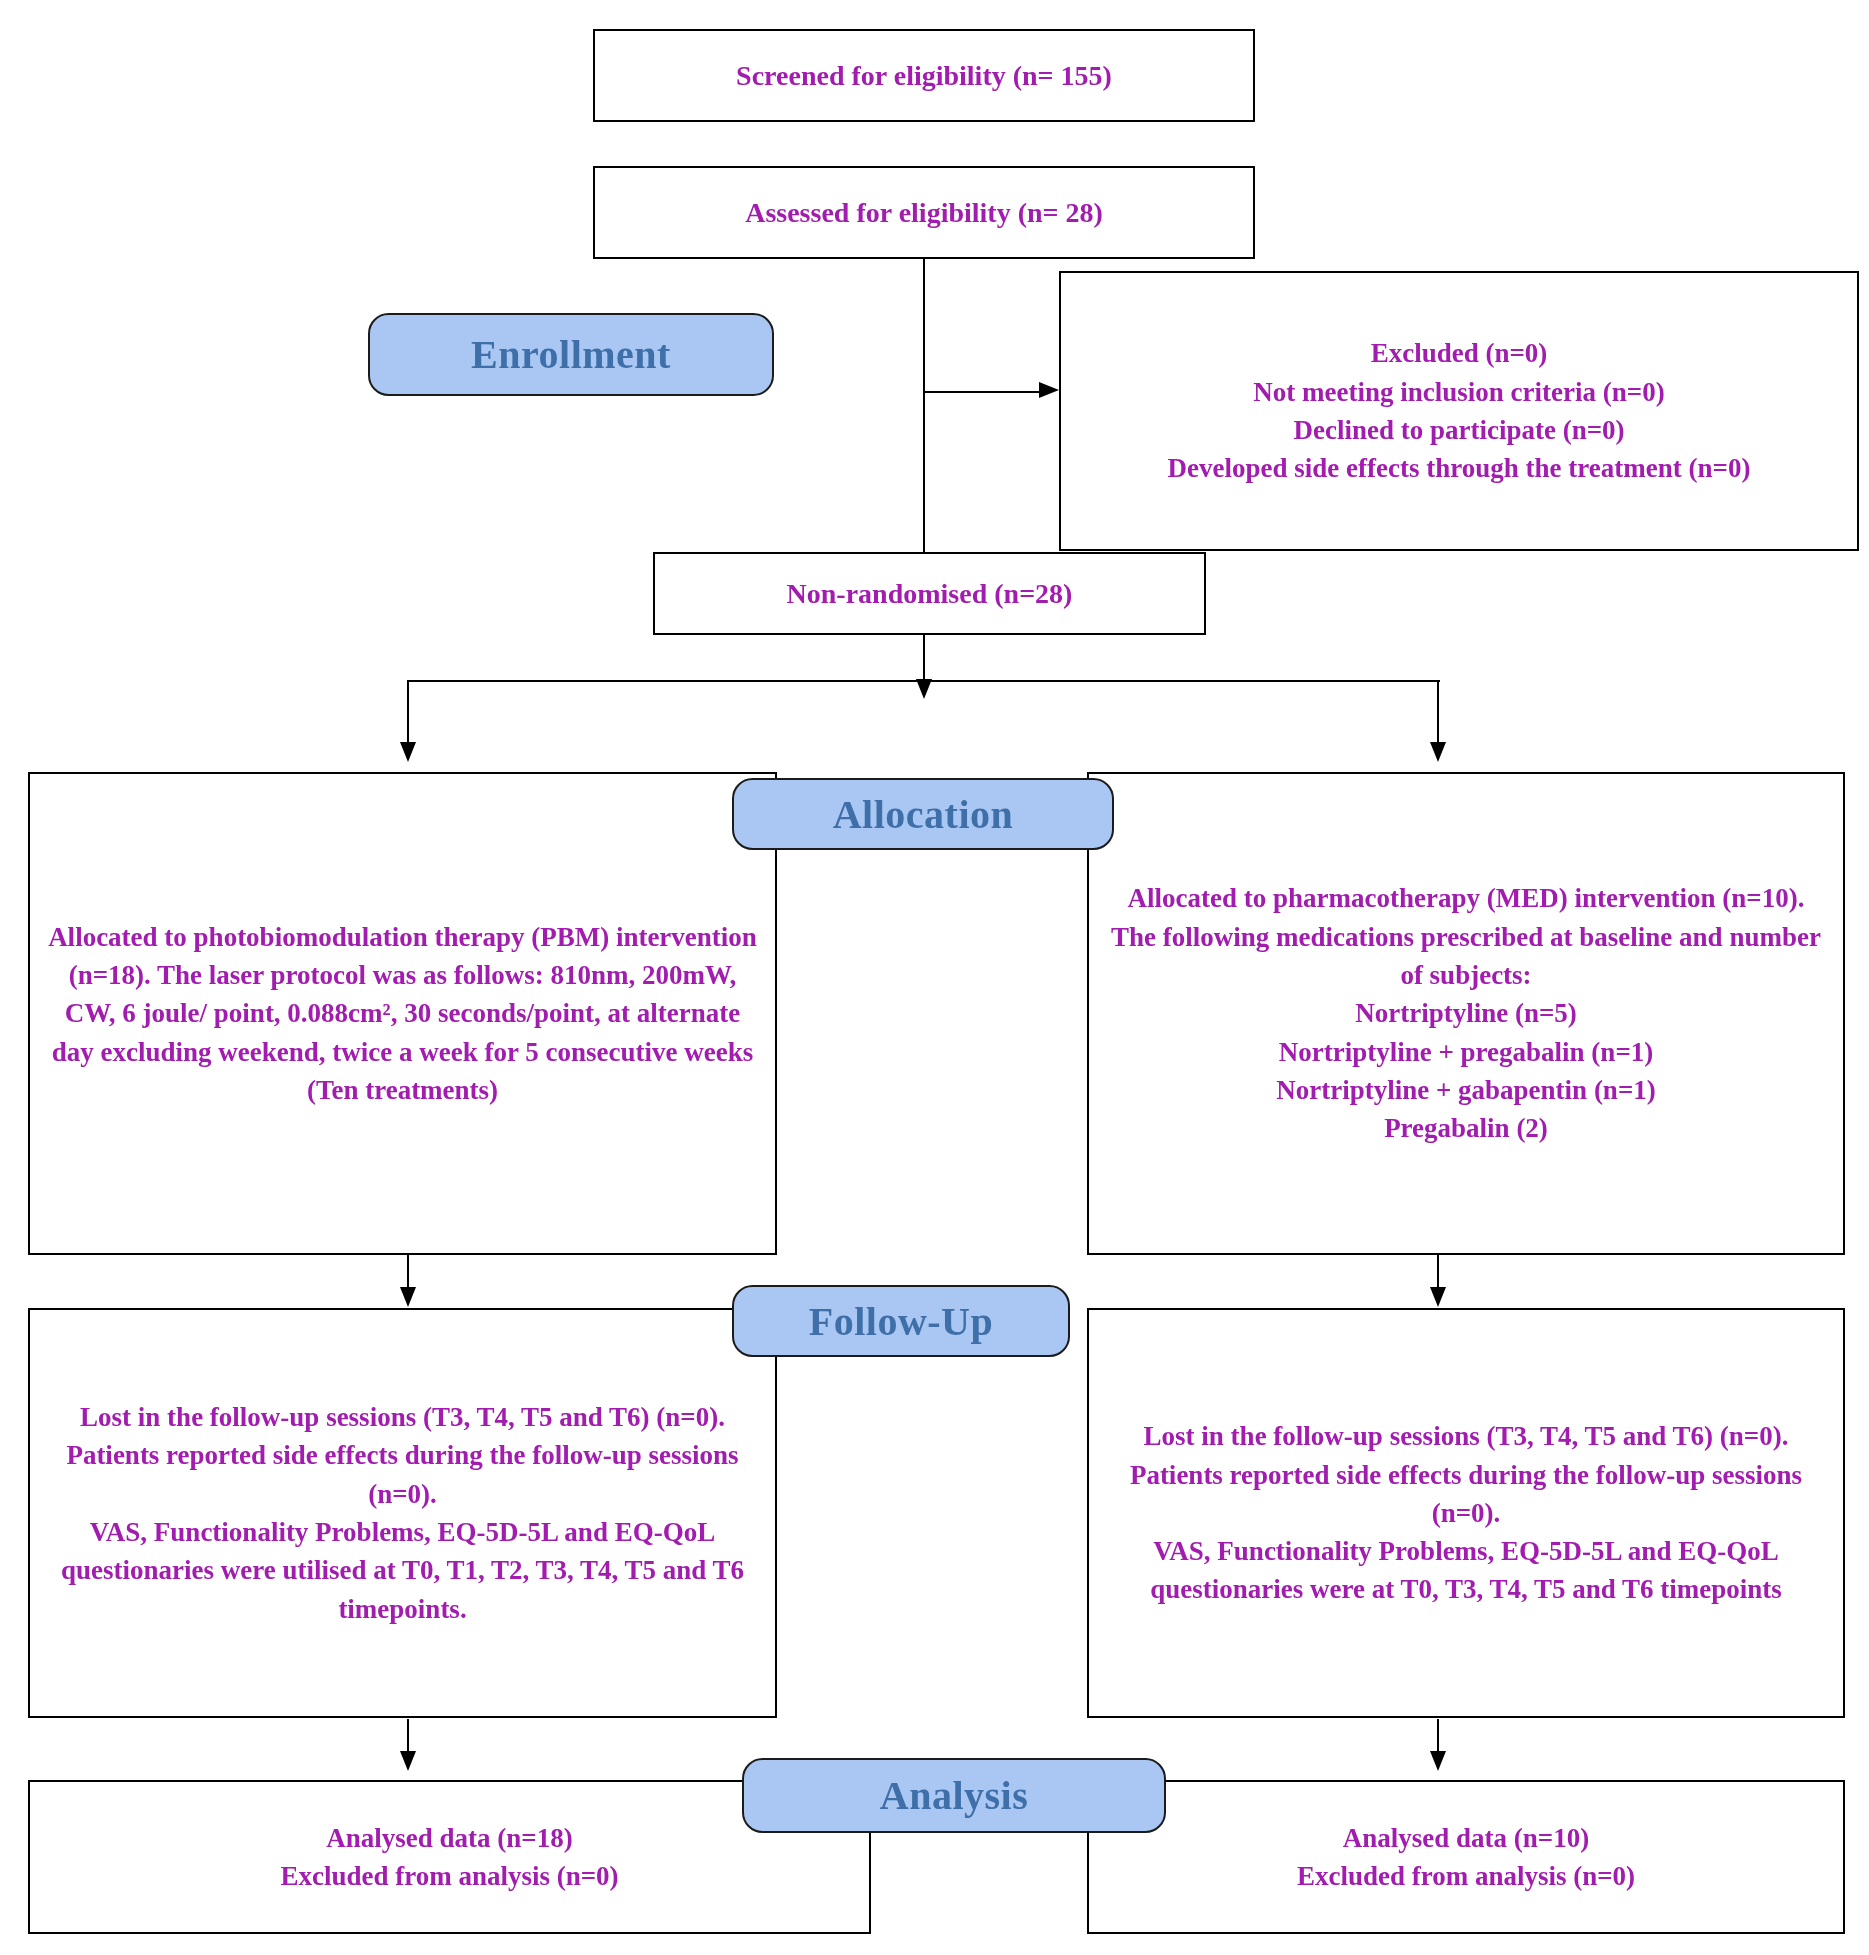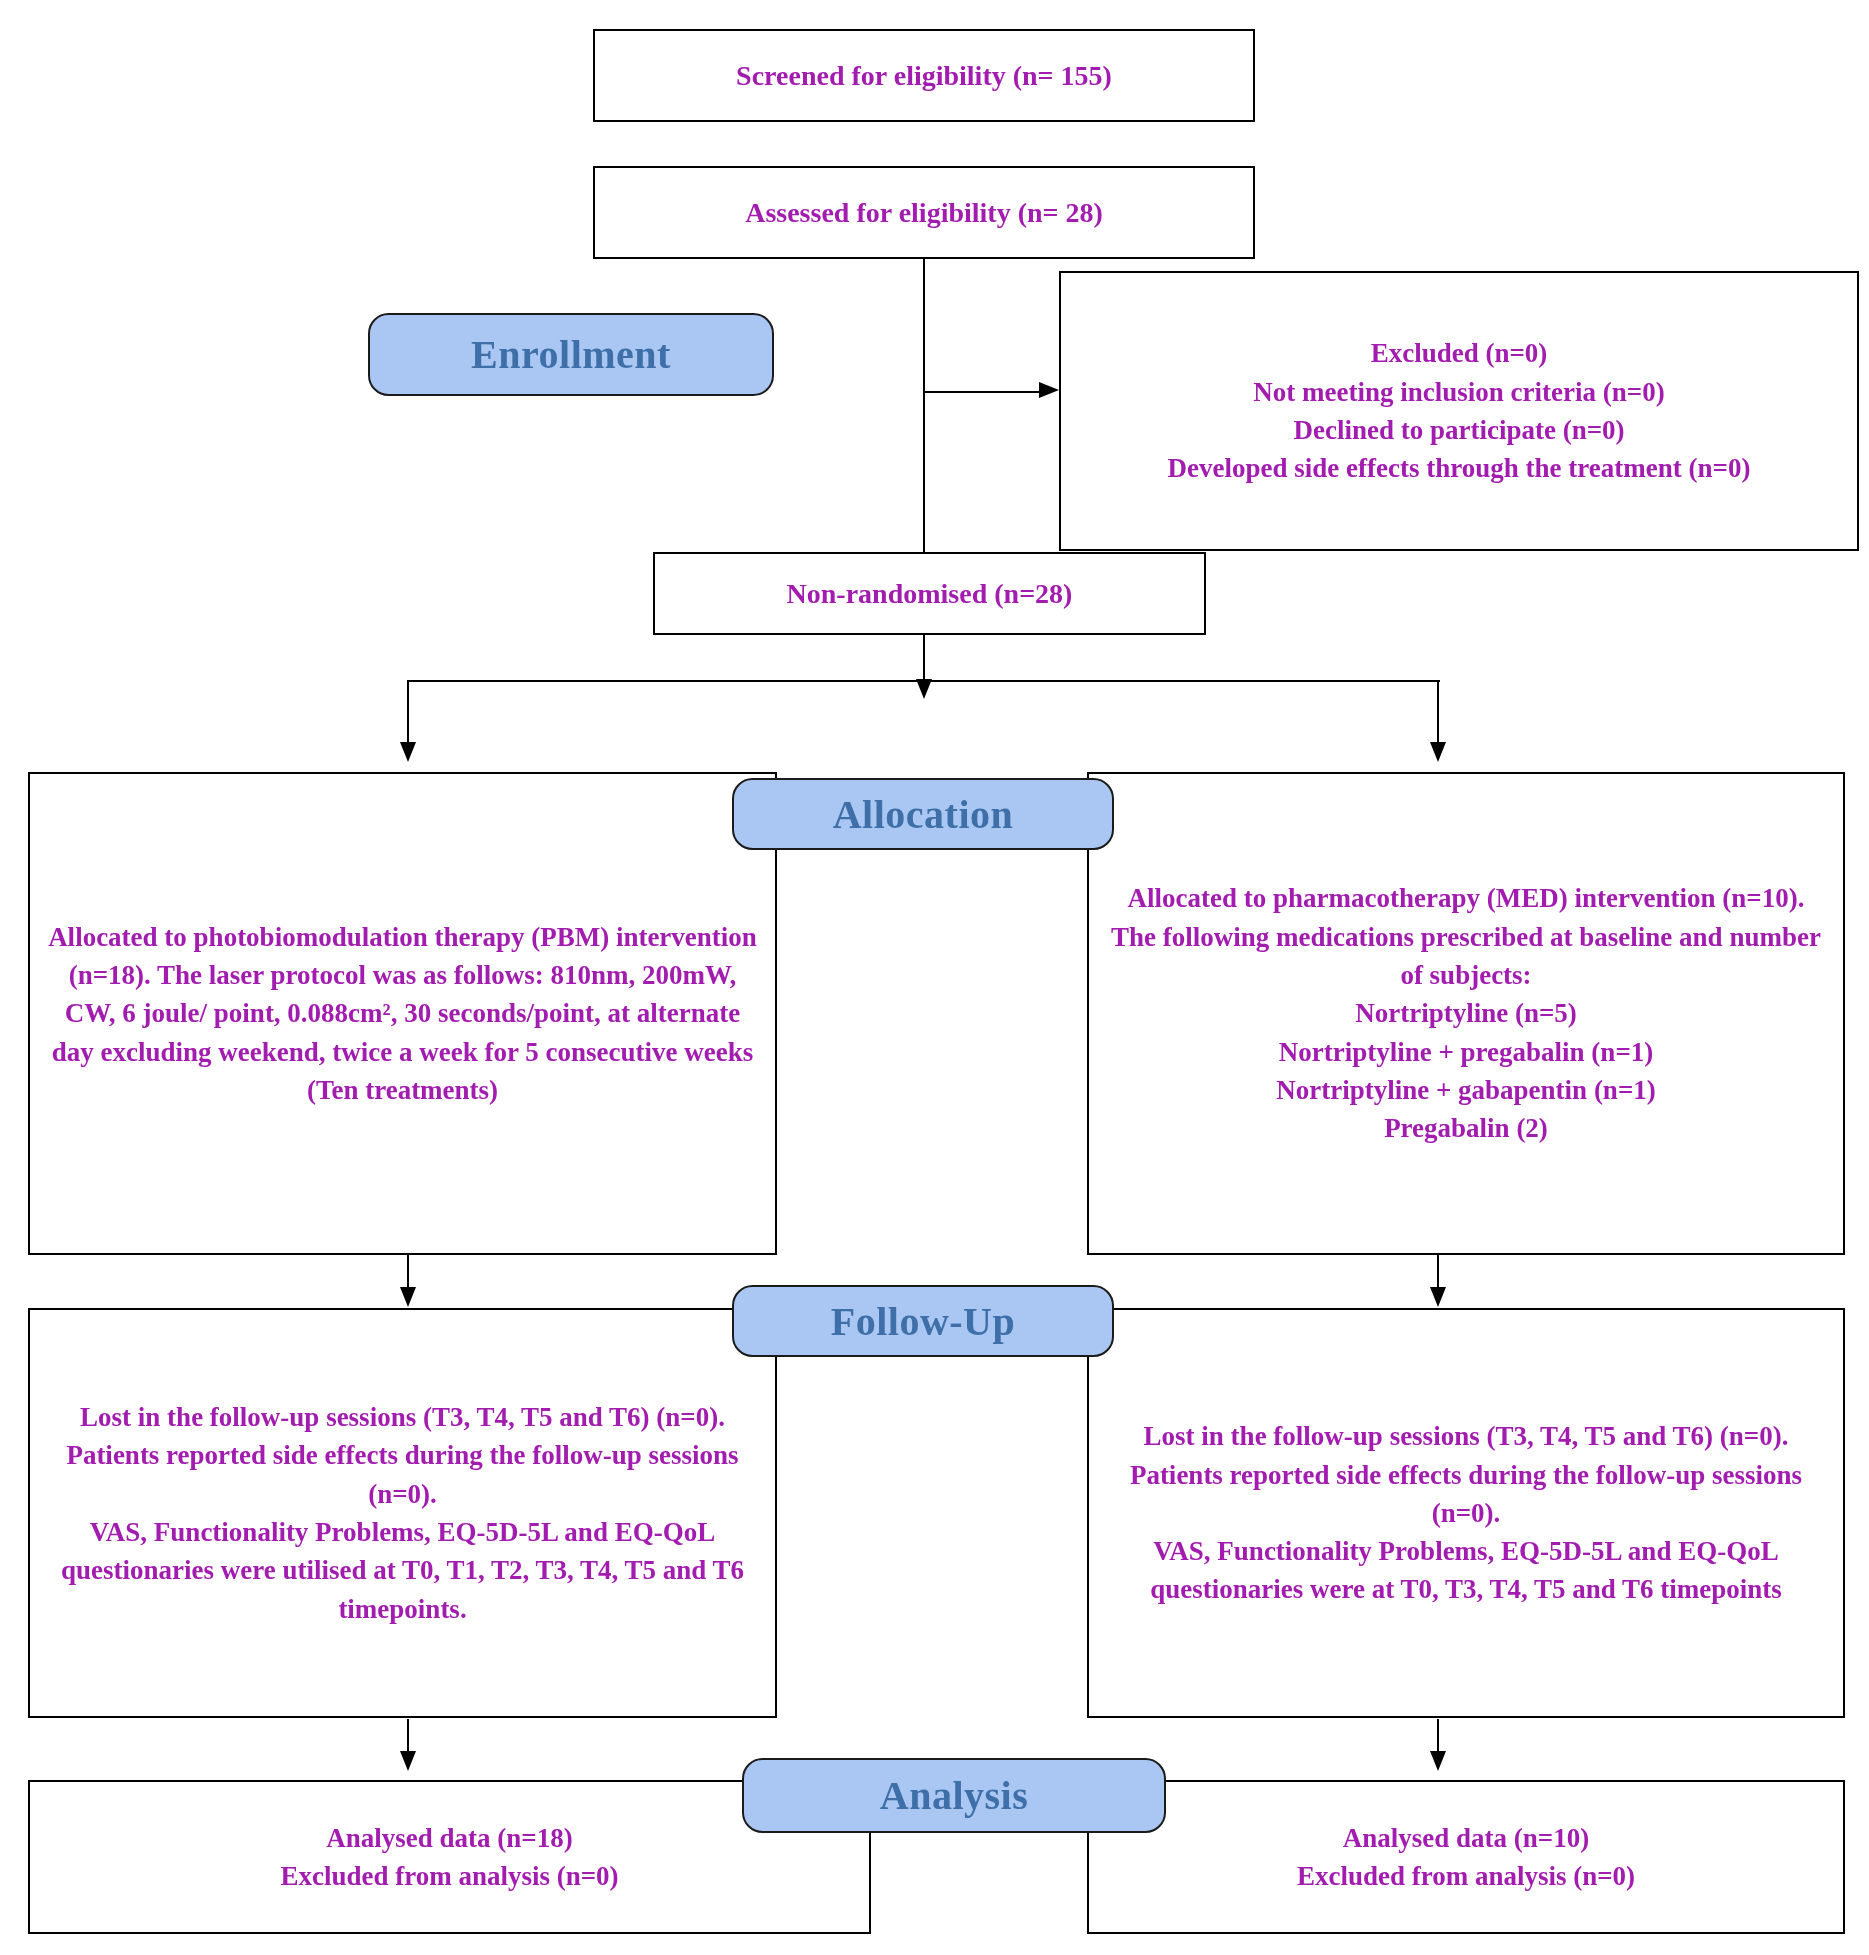--- a/index.html
+++ b/index.html
@@ -155,21 +155,21 @@
 Patients reported side effects during the follow-up sessions (n=0).
 VAS, Functionality Problems, EQ-5D-5L and EQ-QoL questionaries were utilised at T0, T1, T2, T3, T4, T5 and T6 timepoints.</span>
   </div>
 
   <div class="box" style="left:1087px; top:1308px; width:758px; height:410px; font-size:27px;">
     <span class="txt">Lost in the follow-up sessions (T3, T4, T5 and T6) (n=0).
 Patients reported side effects during the follow-up sessions (n=0).
 VAS, Functionality Problems, EQ-5D-5L and EQ-QoL questionaries were at T0, T3, T4, T5 and T6 timepoints</span>
   </div>
 
-  <div class="stage" style="left:732px; top:1285px; width:382px; height:72px; font-size:40px;font-family:Liberation Serif, serif;">
+  <div class="stage" style="left:732px; top:1285px; width:338px; height:72px; font-size:40px;font-family:Liberation Serif, serif;">
     <span>Follow-Up</span>
   </div>
 
   <div class="vline" style="left:407px; top:1719px; height:35px;"></div>
   <div class="arrow-down" style="left:400px; top:1751px;"></div>
 
   <div class="vline" style="left:1437px; top:1719px; height:35px;"></div>
   <div class="arrow-down" style="left:1430px; top:1751px;"></div>
 
   <div class="box" style="left:28px; top:1780px; width:843px; height:154px; font-size:27px;">

